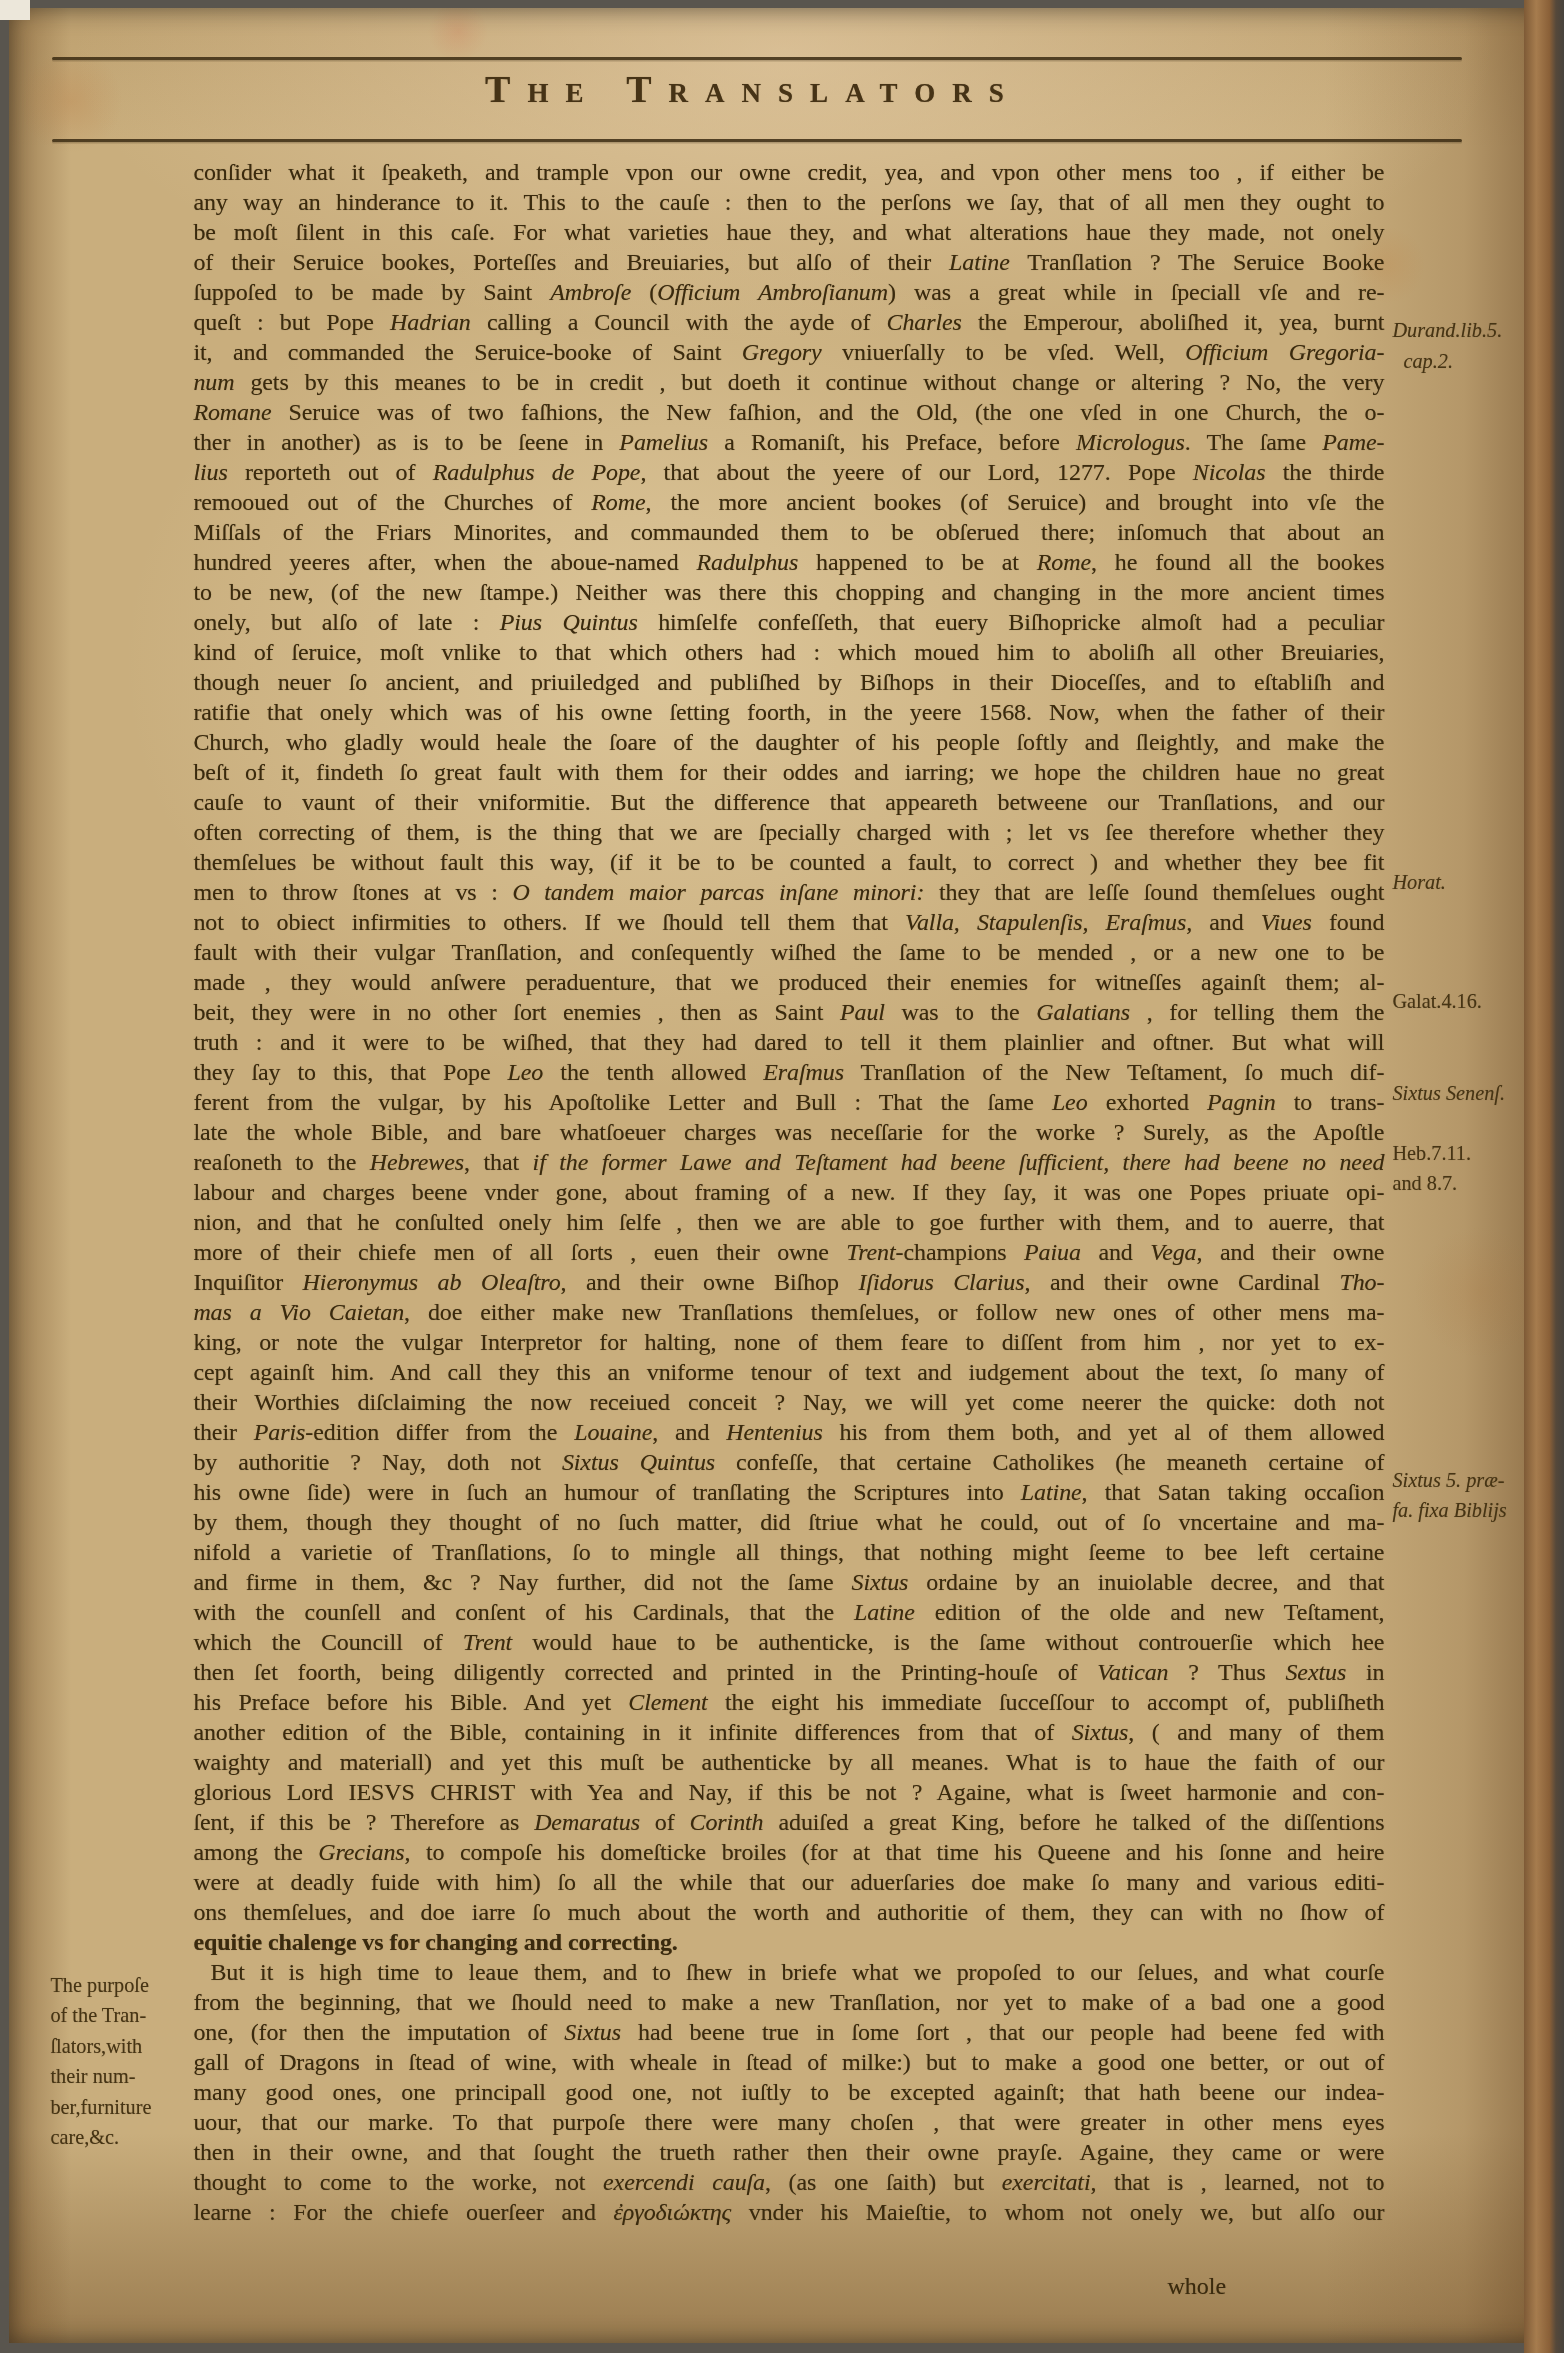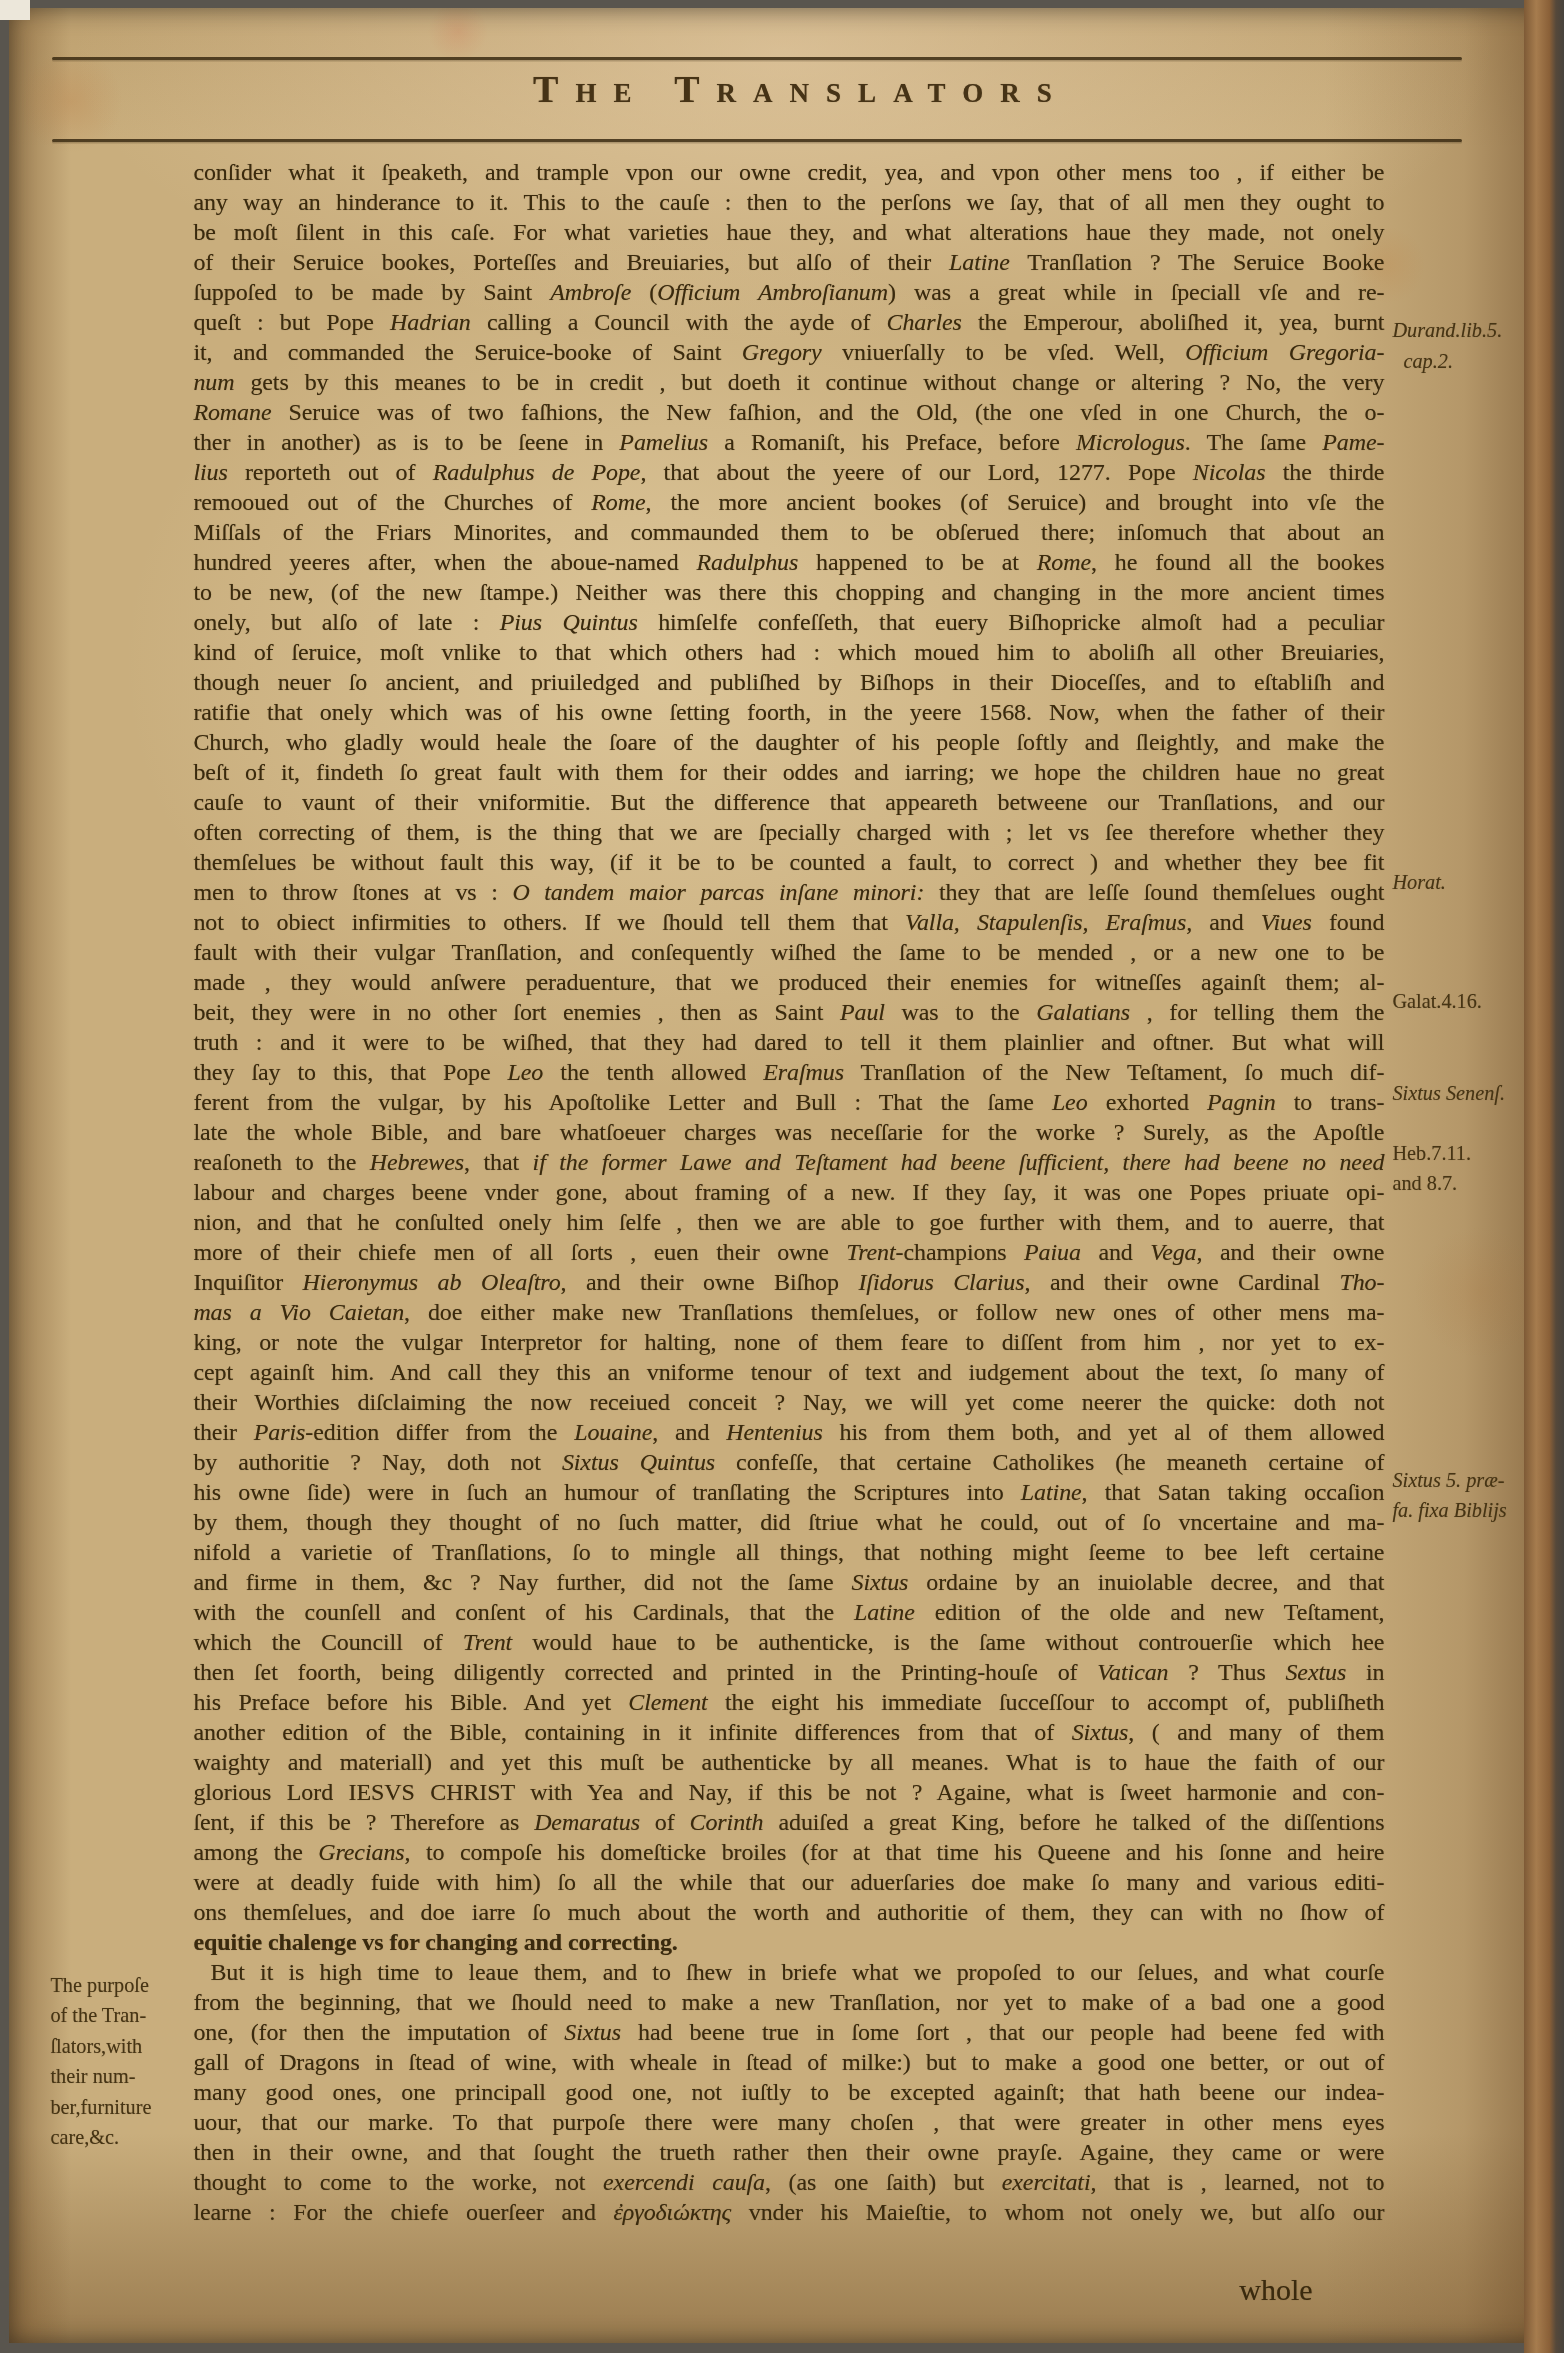--- a/index.html
+++ b/index.html
@@ -33,40 +33,40 @@
     background:linear-gradient(90deg,#7e5a36 0%,#a67c4e 30%,#8a6038 62%,#55483a 78%,#45413c 100%);
   }
   .corner-notch{position:absolute;left:0;top:0;width:30px;height:20.3px;background:#ece7da;}
   
   .rule{position:absolute;left:43px;width:1410px;height:0;border-top:3.1px solid rgba(58,42,18,.85);border-radius:1.6px;}
   .rule.r1{top:49px;box-shadow:0 1.6px 0 rgba(58,42,18,.25);}
   .rule.r2{top:131px;box-shadow:0 1.6px 0 rgba(58,42,18,.25);}
   .page-title{
     position:absolute;left:0;top:59px;width:1487px;text-align:center;
     font-variant:small-caps;letter-spacing:17px;font-size:38px;font-weight:bold;
-    color:#463316;text-shadow:0 0 0.8px rgba(60,42,16,.55);padding-left:48px;
+    color:#463316;text-shadow:0 0 0.8px rgba(60,42,16,.55);
   }
   
   .textcol{
     position:absolute;left:184px;top:149px;width:1191px;
     font-size:24px;line-height:30px;letter-spacing:-0.1px;
     color:#3a2a0e;text-shadow:0 0 0.8px rgba(56,40,14,.45);
   }
   .tline{height:30px;overflow:visible;text-align:justify;text-align-last:justify;white-space:normal;}
   .tline.no-just{text-align-last:left;font-weight:bold;}
   .tline.indent{text-indent:17px;}
   .tline i{font-style:italic;}
   
   .mnote{position:absolute;color:#463414;font-size:20.3px;line-height:30px;text-shadow:0 0 0.8px rgba(66,48,20,.4);}
   .mnote.it{font-style:italic;}
   .rnote{left:1383px;width:176px;}
   .lnote{left:41px;width:141px;line-height:30.5px;font-size:20.3px;margin-top:8px;}
   .catchword{
-    position:absolute;left:1158px;top:2265px;width:217px;text-align:center;
-    font-size:30px;color:#3a2a0e;text-shadow:0 0 0.8px rgba(56,40,14,.45);
+    position:absolute;left:1158px;top:2265px;width:217px;text-align:left;
+    font-size:24px;color:#3a2a0e;text-shadow:0 0 0.8px rgba(56,40,14,.45);
   }
 </style>
 </head>
 <body>
 
 <div class="photo">
   <div class="paper">
 
     <div class="rule r1"></div>
     <div class="page-title">The Translators</div>

